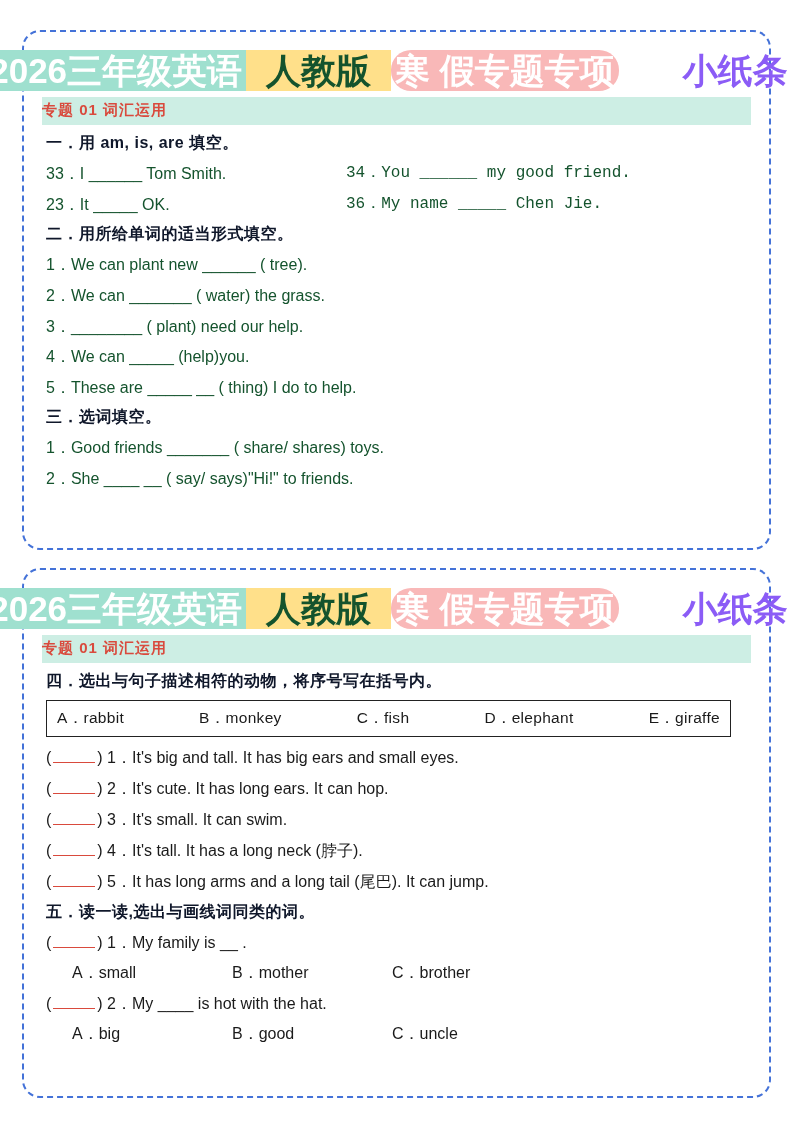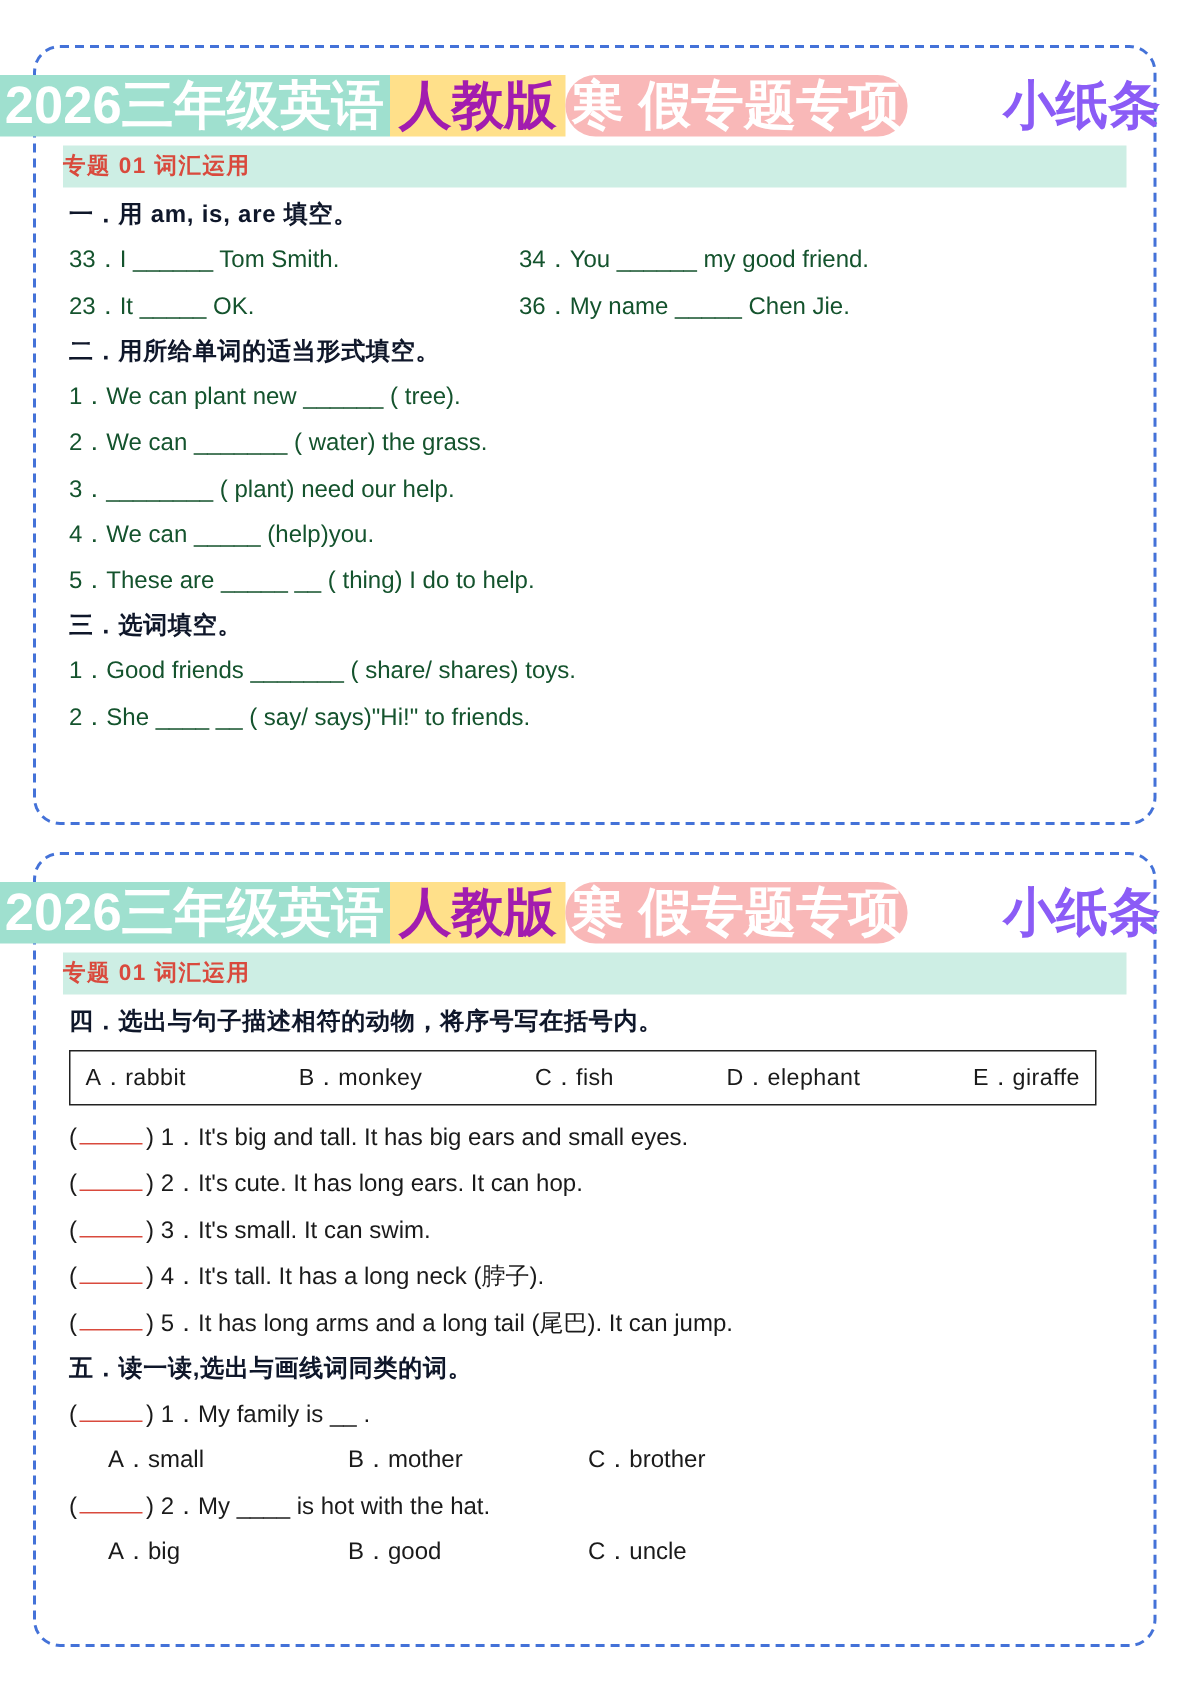--- a/index.html
+++ b/index.html
@@ -48,23 +48,23 @@
     letter-spacing: 0px;
     line-height: 1.12;
     padding: 0 1px;
   }
   .t-green {
     color: #ffffff;
     background: #9fe0cf;
     padding: 1px 4px;
   }
   .t-yellow {
-    color: #a21caf;
+    color: #14532d;
     background: #ffe08a;
-    padding: 1px 6px;
+    padding: 1px 20px;
   }
   .t-pink {
     color: #ffffff;
     background: #f9b8b8;
     padding: 1px 4px;
     border-radius: 20px;
   }
   .t-dark {
     color: #8b5cf6;
     padding: 1px 20px;
@@ -92,21 +92,21 @@
     font-size: 16px;
     color: #14532d;
     margin: 9px 0 9px 4px;
     line-height: 1.35;
     white-space: pre-wrap;
   }
   .two-col {
     display: flex;
   }
   .two-col .col-a { width: 300px; }
-  .two-col .col-b { flex: 1; }
+  .two-col .col-b { flex: 1; font-family: Liberation Mono, monospace; }
 
   .blank {
     display: inline-block;
     border-bottom: 1.5px solid #d94a3d;
     height: 15px;
     vertical-align: baseline;
   }
 
   .paren {
     color: #1a1a1a;

